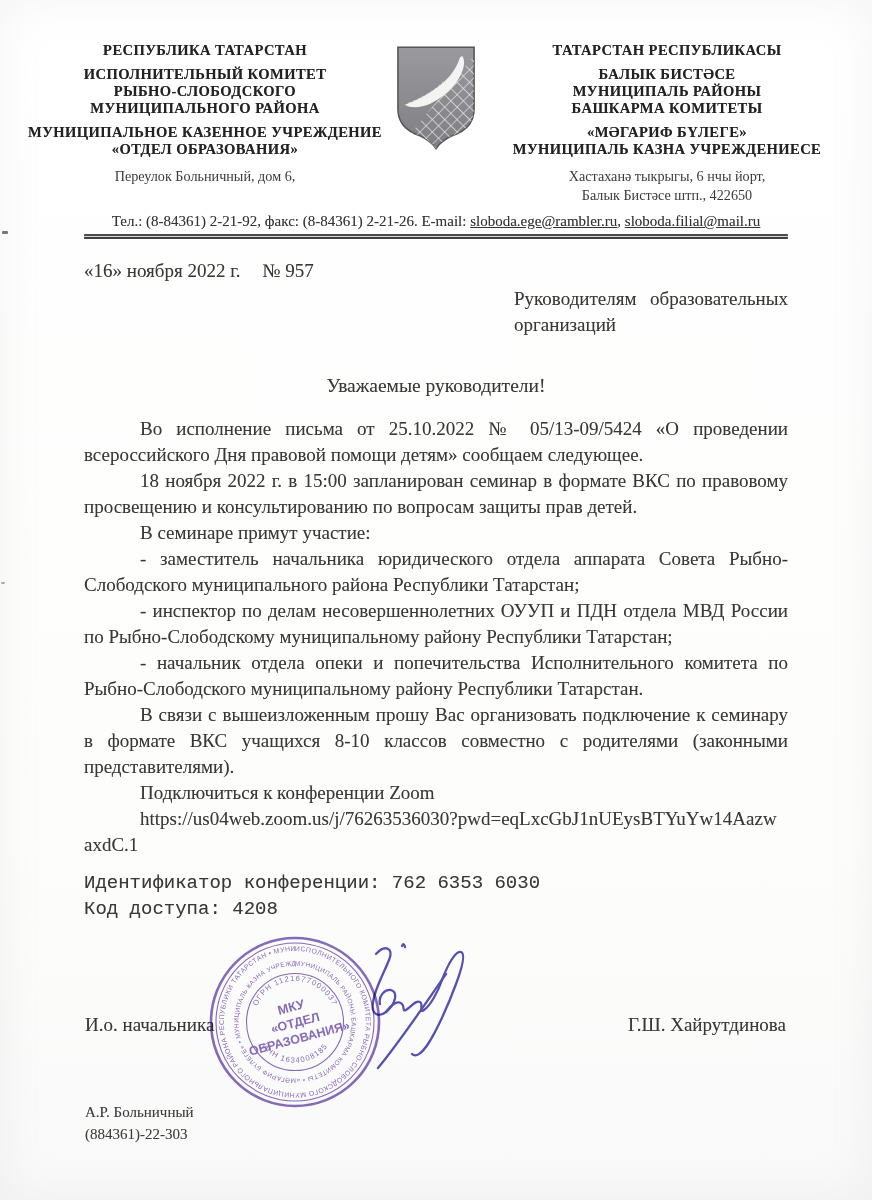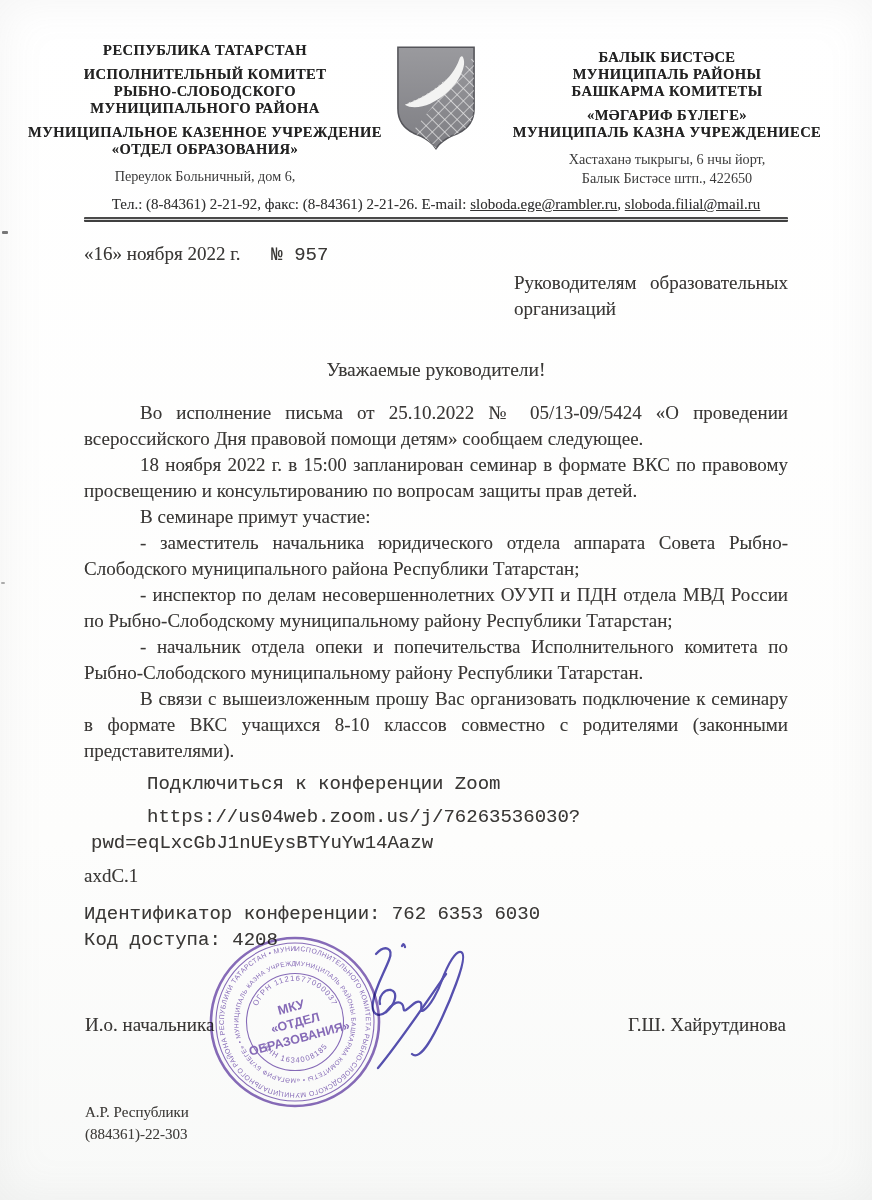--- a/index.html
+++ b/index.html
@@ -24,31 +24,31 @@
     text-shadow:0 0 .4px rgba(0,0,0,.3);
   }
   .contact a{color:#333;text-decoration:underline;}
   .rule{
     height:5px;margin:4px 84px 0 84px;
     background:linear-gradient(180deg,#4a4a4a 0 2px,#d9d9d9 2px 2.6px,#3f3f3f 2.6px 5px);
     border-radius:1px;
   }
   
   .ref-row{margin:21px 84px 0 84px;font-size:19px;color:#3a3836;text-shadow:0 0 .4px rgba(0,0,0,.25);}
-  .ref-num{margin-left:26px;font-family:Liberation Mono, monospace;}
+  .ref-num{margin-left:17px;}
   .addressee{
     margin:4px 84px 0 auto;width:274px;font-size:19px;line-height:26px;
     color:#3a3836;text-shadow:0 0 .4px rgba(0,0,0,.25);
   }
   .addressee .just{text-align:justify;text-align-last:justify;}
   
   .salutation{text-align:center;margin-top:37px;font-size:19.5px;color:#3a3836;text-shadow:0 0 .4px rgba(0,0,0,.25);}
   .body-block{margin:19px 84px 0 84px;font-size:19px;line-height:26px;color:#3a3836;text-shadow:0 0 .4px rgba(0,0,0,.25);}
   .para{text-align:justify;text-indent:56px;margin:0;}
-  .plain{text-indent:56px;margin:7px;font-family:Liberation Mono, monospace;}
+  .plain{text-indent:56px;margin:0;}
   .noindent{margin:0;}
   .meet{margin-top:12px;font-family:Liberation Mono, monospace;}
   
   .sign-row{
     position:absolute;left:85px;right:86px;top:1014px;
     display:flex;justify-content:space-between;
     font-size:19px;color:#3a3836;text-shadow:0 0 .4px rgba(0,0,0,.25);
   }
   .stamp{position:absolute;left:207px;top:934px;mix-blend-mode:multiply;opacity:.92;}
   .signature{position:absolute;left:358px;top:940px;mix-blend-mode:multiply;}
@@ -95,20 +95,21 @@
           </clipPath>
         </defs>
         <path d="M3,3 L81,3 L81,66 Q81,83 65,91 Q51,96 45,103 L42,107 L39,103 Q33,96 19,91 Q3,83 3,66 Z" fill="url(#gradShield)" stroke="#55555a" stroke-width="1.6"></path>
         <path d="M88,4 L88,112 L0,112 L62,34 Z" fill="url(#net)" clip-path="url(#shieldClip)" opacity=".95"></path>
         <path d="M10,62 C20,58 34,52 46,42 C56,34 62,26 66,15 C67,12 69,11 70,14 C72,19 70,26 67,32 C61,44 50,54 36,61 C27,65 16,66 10,62 Z" fill="#f3f3f2" clip-path="url(#shieldClip)"></path>
         <path d="M14,60 C26,56 40,48 52,36" stroke="#d9d9d9" stroke-width="1" fill="none" stroke-dasharray="2 3" clip-path="url(#shieldClip)"></path>
       </svg>
     </div>
 
     <div class="lh-col lh-right">
+      <div class="org">ТАТАРСТАН РЕСПУБЛИКАСЫ</div>
       <div class="org org-gap">БАЛЫК БИСТӘСЕ</div>
       <div class="org">МУНИЦИПАЛЬ РАЙОНЫ</div>
       <div class="org">БАШКАРМА КОМИТЕТЫ</div>
       <div class="org org-gap">«МӘГАРИФ БҮЛЕГЕ»</div>
       <div class="org">МУНИЦИПАЛЬ КАЗНА УЧРЕЖДЕНИЕСЕ</div>
       <div class="addr">
         <div>Хастаханә тыкрыгы, 6 нчы йорт,</div>
         <div>Балык Бистәсе штп., 422650</div>
       </div>
     </div>
@@ -192,19 +193,19 @@
       <path d="M 18,14 C 27,4 36,8 31,20 C 26,33 17,48 15,62"></path>
       <path d="M 15,62 C 13,74 20,78 28,72 C 38,64 40,52 33,50 C 27,49 20,56 22,64"></path>
       <path d="M 28,72 C 34,64 40,60 44,64 C 47,67 44,72 48,70 C 54,66 58,60 62,62 C 66,64 60,74 66,70 C 72,66 80,52 84,40"></path>
       <path d="M 84,40 C 90,24 98,10 103,12 C 108,14 104,28 98,44 C 90,66 78,92 70,104 C 64,113 58,118 54,114"></path>
       <path d="M 20,128 C 40,104 66,66 88,34"></path>
       <path d="M 44,6 q 2,-4 3,1"></path>
     </g>
   </svg>
 
   <div class="exec">
-    <div>А.Р. Республики</div>
+    <div>А.Р. Больничный</div>
     <div>(884361)-22-303</div>
   </div>
 
   <div class="speck s1"></div>
   <div class="speck s2"></div>
 </div>
 
 </body></html>

